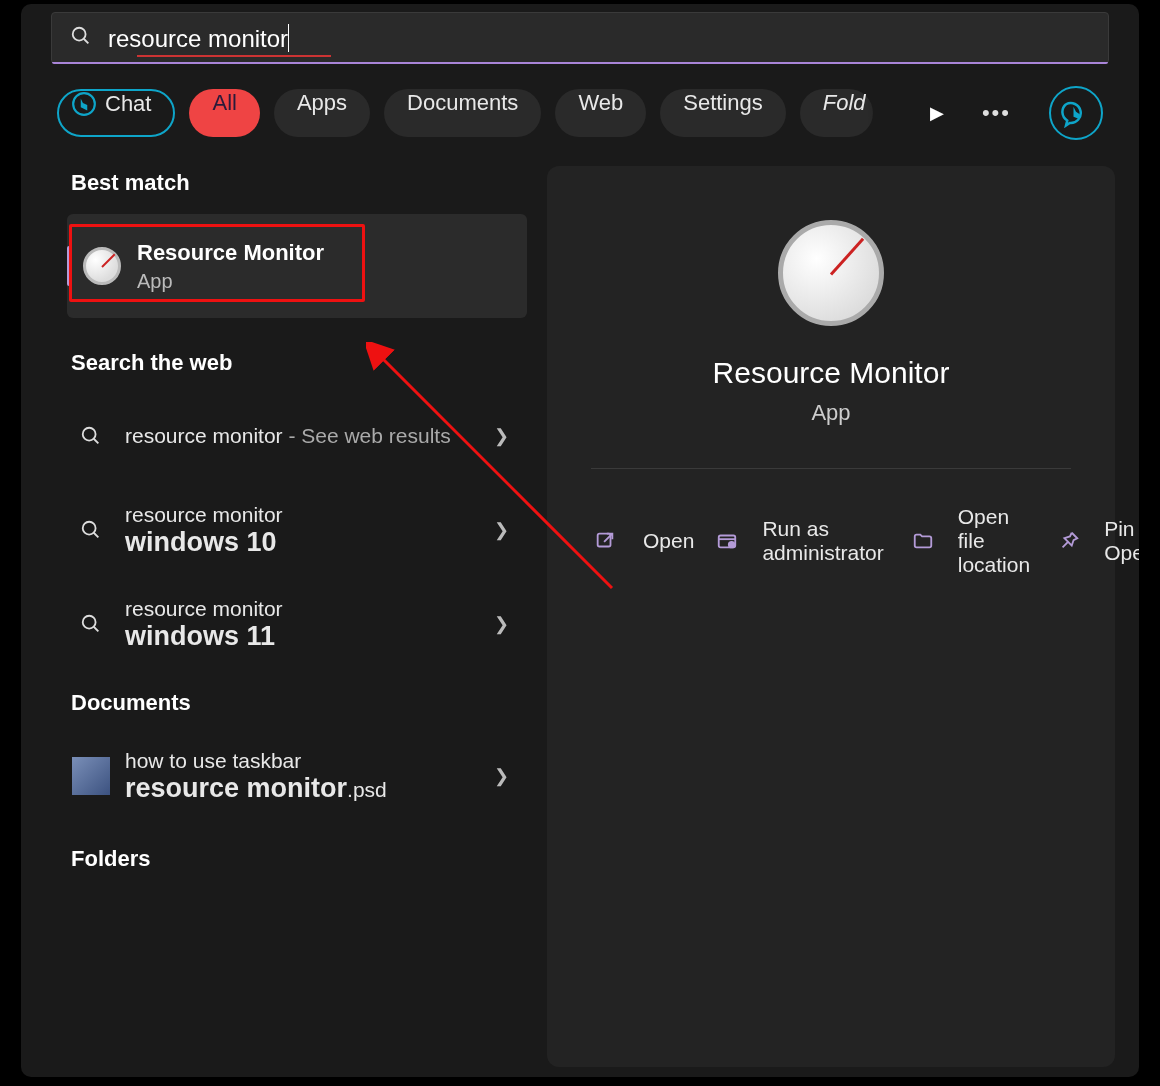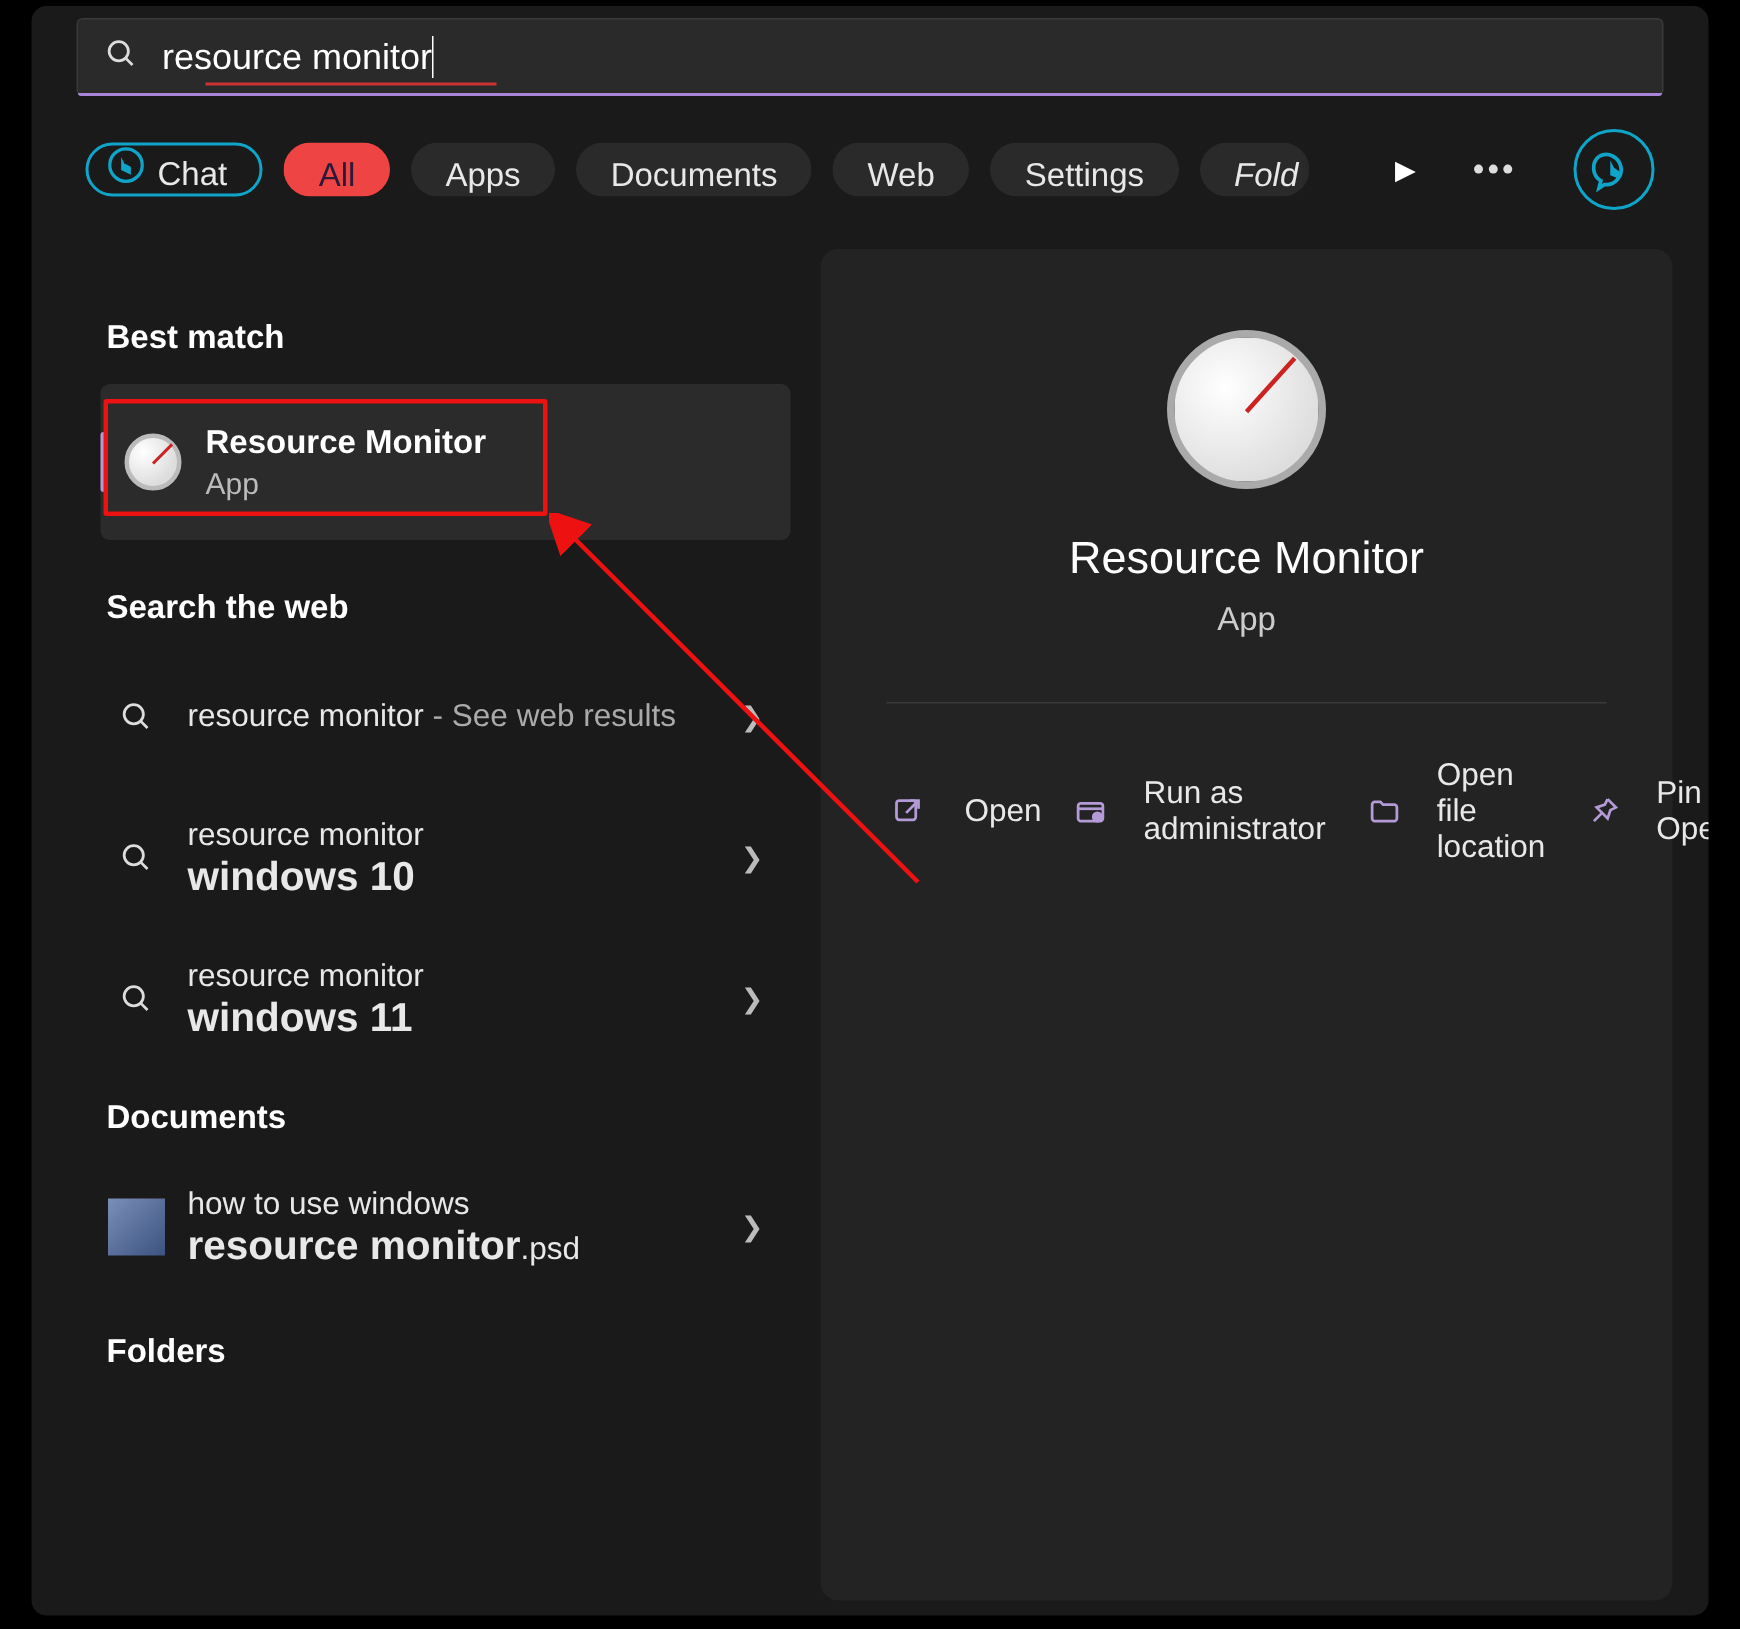--- a/index.html
+++ b/index.html
@@ -9,31 +9,31 @@
     
     .search-bar { margin: 0 30px 0 30px; height: 52px; background: #2a2a2a; border: 1px solid #3a3a3a; border-radius: 4px; display: flex; align-items: center; padding: 0 12px 0 18px; position: relative; }
     .search-bar::after { content:""; position:absolute; left:0; right:0; bottom:-1px; height:2px; background:#a985d8; border-radius:0 0 4px 4px; }
     .search-icon { color:#ddd; margin-right: 16px; }
     .search-text { color: #fff; font-size: 24px; outline: none; border: none; background: transparent; flex: 1; }
     .cursor-caret::after { content: ""; display: inline-block; width: 1px; height: 28px; background: #fff; vertical-align: text-bottom; margin-left: 0px; }
     .spell-underline { position: absolute; left: 85px; bottom: 6px; width: 194px; height: 2px; background: #c33; }
 
     
     .tabs-row { display: flex; align-items: center; padding: 22px 24px 0 36px; gap: 14px; position: relative; }
-    .pill { height: 36px; border-radius: 30px; padding: 0 22px; display: flex; align-items: flex-end; gap: 8px; font-size: 22px; color: #e8e8e8; background:#2a2a2a; border: 1px solid transparent; white-space: nowrap; }
+    .pill { height: 48px; border-radius: 30px; padding: 0 22px; display: flex; align-items: flex-start; gap: 8px; font-size: 22px; color: #e8e8e8; background:#2a2a2a; border: 1px solid transparent; white-space: nowrap; }
     .pill.chat { background: transparent; border: 2px solid #0ea5c9; color:#e8e8e8; padding-left: 12px; }
     .pill.active { background: #ef4444; color: #2a1a3a; }
     .tab-fade { position:absolute; right:230px; top:22px; width:42px; height:48px; background:linear-gradient(90deg, rgba(26,26,26,0) 0%, #1a1a1a 80%); pointer-events:none; }
     .right-icons { margin-left:auto; display:flex; align-items:center; gap:38px; padding-right:12px; }
     .dots { color:#ddd; letter-spacing:2px; font-size:22px; }
     .bing-badge { width:54px; height:54px; border-radius:50%; border:2px solid #0ea5c9; display:flex; align-items:center; justify-content:center; }
 
     
     .main { display:flex; flex:1; padding: 26px 24px 10px 46px; gap:20px; overflow:hidden; }
-    .left { width: 460px; display:flex; flex-direction:column; gap:10px;margin-top:42px; }
+    .left { width: 460px; display:flex; flex-direction:column; gap:10px; }
     .section-title { color:#fff; font-size:22px; font-weight:600; margin: 4px 0 8px 4px; }
 
     .match-item { position:relative; background:#2b2b2b; border-radius:6px; height:104px; display:flex; align-items:center; gap:16px; padding:0 16px; }
     .match-item::before { content:""; position:absolute; left:0; top:32px; bottom:32px; width:4px; background:#b49bd8; border-radius:2px; }
     .app-icon-sm { width:38px; height:38px; border-radius:50%; background:radial-gradient(circle at 30% 30%, #fff, #ddd 70%); border:3px solid #bbb; position:relative; }
     .gauge-sm::after { content:""; position:absolute; width:18px; height:2px; background:#c22; top:50%; left:50%; transform-origin:left center; transform:rotate(-45deg); }
     .match-text .mt-title { color:#fff; font-size:22px; font-weight:600; }
     .match-text .mt-sub { color:#bbb; font-size:20px; margin-top:4px; }
     .red-box { position:absolute; border:3px solid #e11; border-radius:2px; }
 
@@ -174,21 +174,21 @@
         <span class="chev">❯</span>
       </div>
 
       <div class="section-title" style="margin-top:14px;">Documents</div>
 
       <div class="doc-item">
         <span class="lead">
             <span class="doc-thumb"></span>
           </span>
         <div class="wi-body">
-          <div class="wi-line1">how to use windows</div>
+          <div class="wi-line1">how to use taskbar</div>
           <div class="wi-line1"><span class="wi-line2" style="display:inline;">resource monitor</span><span>.psd</span></div>
         </div>
         <span class="chev">❯</span>
       </div>
 
       <div class="section-title" style="margin-top:18px;">Folders</div>
     </div>
 
     <div class="right">
       <div class="app-icon-lg"></div>

